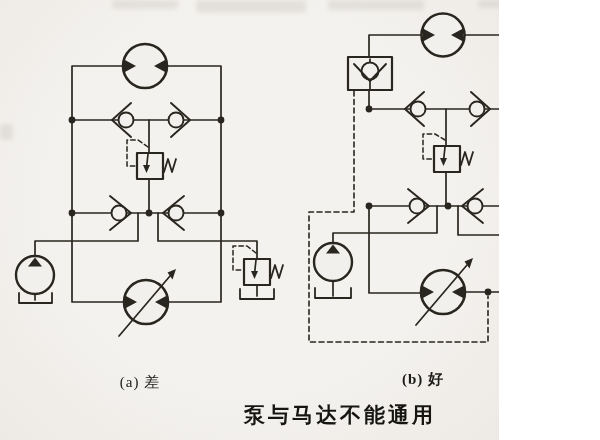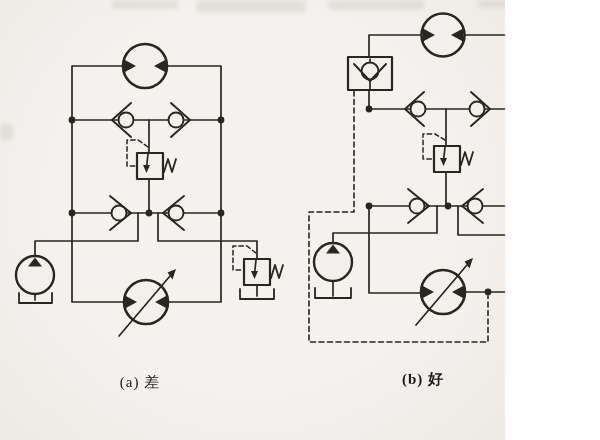--- a/index.html
+++ b/index.html
@@ -2,21 +2,20 @@
 <html><head>
 <meta charset="utf-8">
 <style>
   html,body{margin:0;padding:0;}
   .page{
     position:relative;
     width:499px;height:440px;
     background: radial-gradient(ellipse at 50% 45%, #f4f2ef 55%, #edeae5 100%);
     overflow:hidden;
     font-family:"Liberation Serif","DejaVu Serif",serif;
-    padding-left:6px;
   }
   .circuit-svg{position:absolute;left:0;top:0;}
   .sublabel{
     position:absolute;
     width:80px;
     text-align:center;
     font-size:15px;
     color:#1d1b18;
     letter-spacing:1px;
   }
@@ -221,14 +220,15 @@
         <circle cx="518" cy="206" r="3.4"></circle>
           <circle cx="488" cy="292" r="3.4"></circle>
       </g>
     </g>
   </svg>
 
   <div class="sublabel" style="left:100px;top:373px;">(a) 差</div>
 
   <div class="sublabel" style="left:383px;top:370px;font-weight:bold;">(b) 好</div>
 
+  <div class="caption">泵与马达不能通用</div>
 
 </div>
 
 </body></html>

